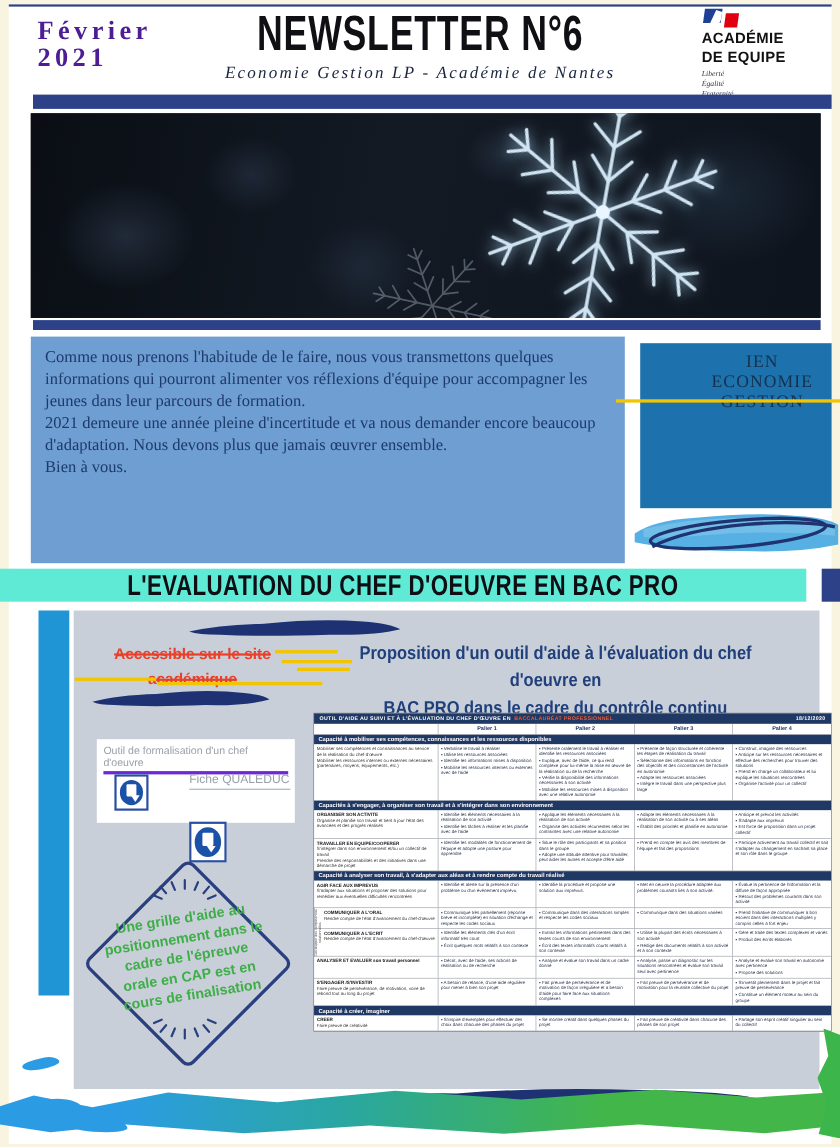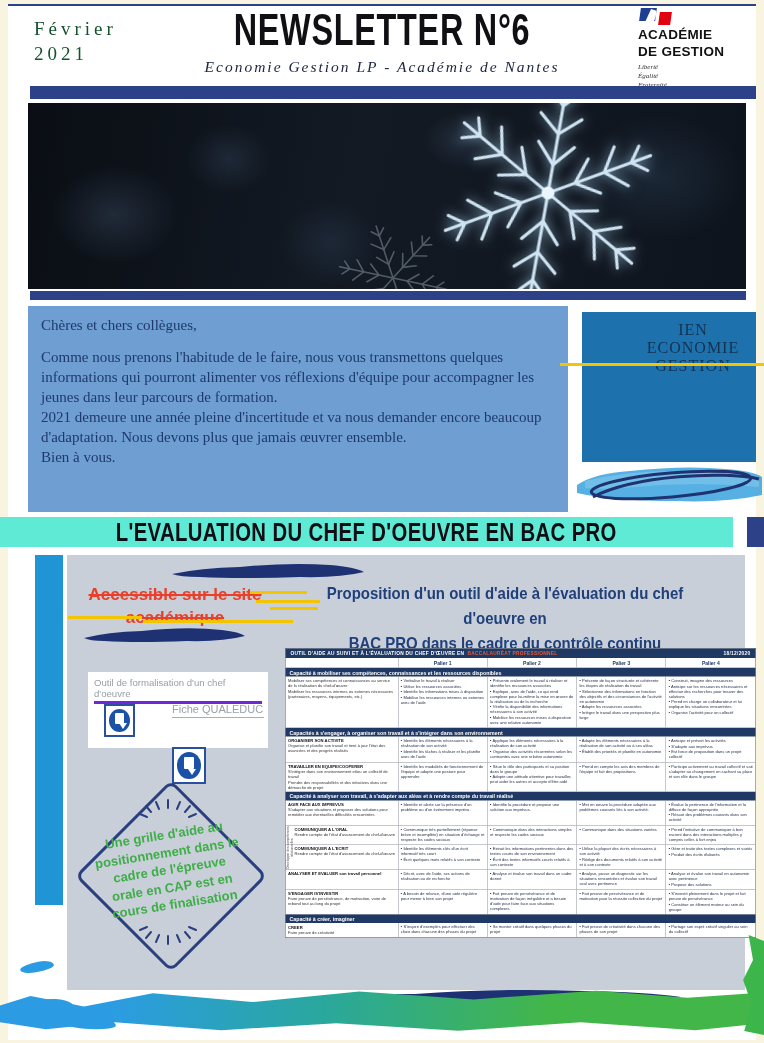--- a/index.html
+++ b/index.html
@@ -2,21 +2,21 @@
 <html><head>
 <meta charset="utf-8">
 <style>
   html,body{margin:0;padding:0;}
   body{width:764px;height:1043px;background:#f8f4df;position:relative;overflow:hidden;
        font-family:"Liberation Sans", sans-serif;}
   .abs{position:absolute;}
   
   #page-card{left:8px;top:4px;width:748px;height:1034px;background:#fff;border-top:2px solid #2c4187;}
   
-  #issue-date{left:34px;top:16px;font-family:"Liberation Serif",serif;font-size:19px;letter-spacing:4px;color:#14532d;font-weight:400;line-height:25px;}
+  #issue-date{left:34px;top:16px;font-family:"Liberation Serif",serif;font-size:24px;letter-spacing:4px;color:#4c1d95;font-weight:700;line-height:25px;}
   #nl-title{left:142px;top:4px;width:480px;text-align:center;font-weight:900;font-size:45px;color:#101014;transform:scaleX(.72);letter-spacing:1px;}
   #nl-subtitle{left:142px;top:58px;width:480px;text-align:center;font-family:"Liberation Serif",serif;font-style:italic;font-size:15.5px;letter-spacing:2px;color:#19243f;}
   #logo{right:20px;top:8px;width:106px;}
   .flag{display:flex;gap:3px;margin-left:2px;height:17px;}
   .flag .fb{width:16px;height:13px;background:#1e3f94;transform:skewX(-8deg);position:relative;overflow:hidden;}
   .flag .fb::after{content:'';position:absolute;left:8px;top:2px;width:8px;height:14px;background:#fff;transform:rotate(18deg);}
   .flag .fr{width:12px;height:13px;background:#e1000f;transform:skewX(-8deg);margin-top:4px;}
   .logo-name{font-weight:800;font-size:13.5px;color:#111;line-height:15px;margin-top:2px;letter-spacing:.3px;}
   .motto{font-family:"Liberation Serif",serif;font-style:italic;font-size:7px;color:#333;line-height:9px;margin-top:4px;}
   .navybar{background:#2c4187;}
@@ -40,21 +40,21 @@
   #ien .t{font-family:"Liberation Serif",serif;font-size:16px;color:#14324f;line-height:18px;padding-top:9px;letter-spacing:1px;margin-left:48px;}
   #ien .names{margin-top:13px;font-size:11px;letter-spacing:2.5px;color:#d9e5f1;line-height:17px;}
   #yellow-line{left:560px;top:363px;width:204px;height:2.5px;background:#f2c500;z-index:6;}
   
   #banner{left:0;top:517px;width:733px;height:30px;background:#5eead4;text-align:center;}
   #banner span{display:inline-block;font-weight:900;font-size:26px;line-height:30px;color:#0e0e14;transform:scaleX(.78);letter-spacing:.5px;}
   #banner-end{left:747px;top:517px;width:17px;height:30px;background:#2c4187;}
   
   #strip{left:35px;top:555px;width:28px;height:350px;background:#2095d6;}
   #panel{left:67px;top:555px;width:678px;height:435px;background:#c9cfd9;}
-  #accessible{left:70px;top:583px;width:210px;text-align:center;color:#e8402a;font-weight:800;font-size:17px;line-height:23px;
+  #accessible{left:70px;top:583px;width:210px;text-align:center;color:#e8402a;font-weight:800;font-size:14px;line-height:23px;
     text-decoration:line-through;text-decoration-thickness:2px;}
   .yseg{background:#f2c500;height:2.5px;}
   #proposition{left:300px;top:581px;width:410px;text-align:center;color:#20407c;font-weight:800;font-size:17px;line-height:25px;transform:scaleX(.88);}
   
   #card{left:88px;top:672px;width:180px;height:76px;background:#fff;}
   #card .lab{margin:5px 6px 0 6px;font-size:9.6px;color:#98a0a8;border-bottom:3px solid #6d28d9;padding-bottom:2px;}
   #fiche{left:172px;top:703px;width:92px;font-size:11px;color:#98a0a8;border-bottom:1px solid #9fb0c0;padding-bottom:2px;}
   .doc-icon{background:#fff;border:2px solid #2a4fa0;display:flex;align-items:center;justify-content:center;box-sizing:border-box;}
   .doc-circle{width:80%;height:80%;border-radius:50%;background:#1b52a8;position:relative;}
   .doc-sheet{position:absolute;left:31%;top:18%;width:38%;height:46%;background:#fff;border-radius:1px;}
@@ -99,21 +99,21 @@
   <div>2021</div>
 </div>
 <div class="abs" id="nl-title">NEWSLETTER N°6</div>
 <div class="abs" id="nl-subtitle">Economie Gestion LP - Académie de Nantes</div>
 <div class="abs" id="logo">
   <div class="flag">
     <div class="fb"></div>
     <div class="fr"></div>
   </div>
   <div class="logo-name">ACADÉMIE</div>
-  <div class="logo-name">DE GESTION</div>
+  <div class="logo-name">DE EQUIPE</div>
   <div class="motto">
     <div>Liberté</div>
     <div>Égalité</div>
     <div>Fraternité</div>
   </div>
 </div>
 <div class="abs navybar" style="left:30px;top:86px;width:726px;height:13px;"></div>
 
 <div class="abs" id="photo">
   <svg class="flake abs" style="left:390px;top:-40px;width:260px;height:260px;transform:rotate(10deg);" viewBox="0 0 200 200">
@@ -142,21 +142,20 @@
         <use href="#arm" transform="rotate(120 100 100)"></use>
       <use href="#arm" transform="rotate(180 100 100)"></use>
         <use href="#arm" transform="rotate(240 100 100)"></use>
         <use href="#arm" transform="rotate(300 100 100)"></use>
     </g>
   </svg>
 </div>
 <div class="abs navybar" style="left:30px;top:291px;width:716px;height:9px;"></div>
 
 <div class="abs" id="greeting">
-  <div class="sal">Chères et chers collègues,</div>
   <div>Comme nous prenons l'habitude de le faire, nous vous transmettons quelques informations qui pourront alimenter vos réflexions d'équipe pour accompagner les jeunes dans leur parcours de formation.</div>
   <div>2021 demeure une année pleine d'incertitude et va nous demander encore beaucoup d'adaptation. Nous devons plus que jamais œuvrer ensemble.</div>
   <div>Bien à vous.</div>
 </div>
 
 <div class="abs" id="ien">
   <div class="t">
     <div>IEN ECONOMIE</div>
     <div>GESTION</div>
   </div>

